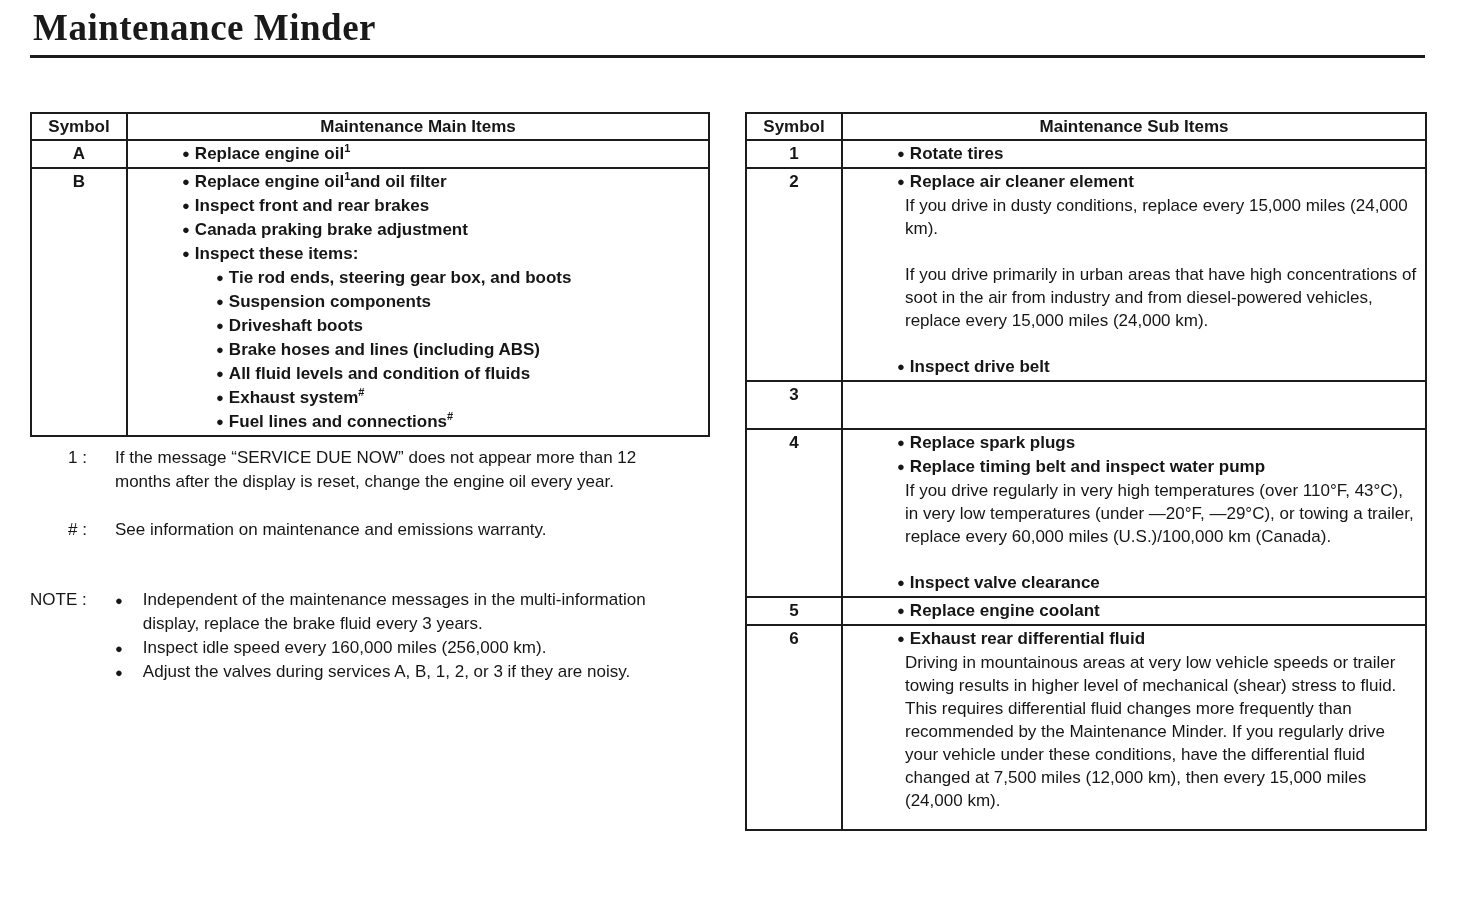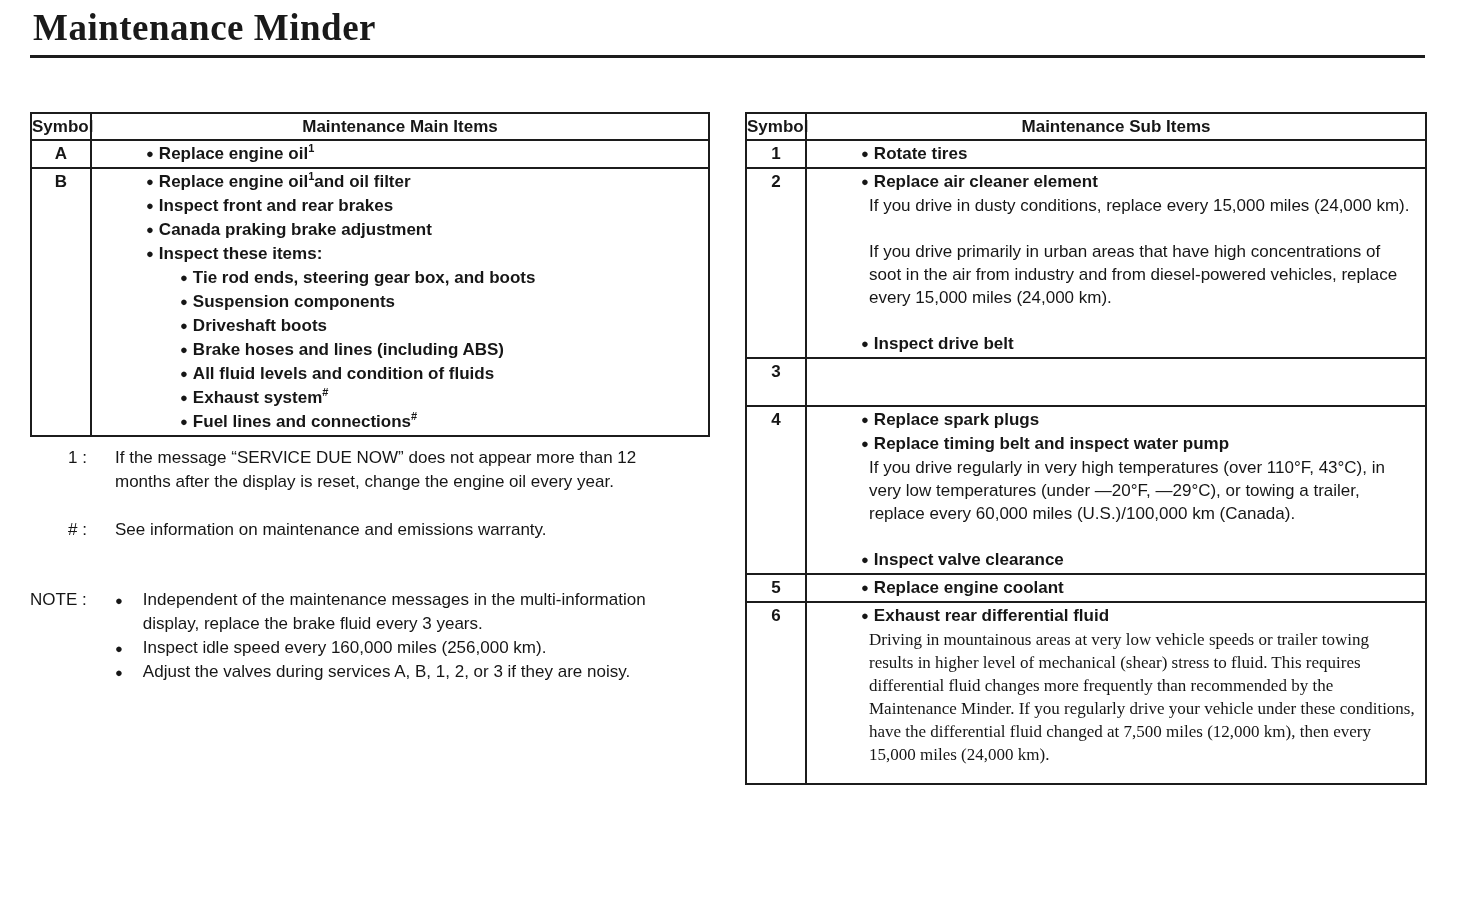--- a/index.html
+++ b/index.html
@@ -43,21 +43,21 @@
     font-size: 17px;
     line-height: 23px;
     background: #fff;
   }
   .tbl-main { left: 30px;  top: 112px; width: 680px; }
   .tbl-sub  { left: 745px; top: 112px; width: 682px; }
   .trow { display: flex; border-top: 2px solid #1c1c1c; }
   .trow.first { border-top: none; }
   .cell { box-sizing: border-box; }
   .sym {
-    width: 60px;
+    width: 96px;
     flex: none;
     border-right: 2px solid #1c1c1c;
     text-align: center;
     font-weight: bold;
     padding: 1px 0;
   }
   .content {
     flex: 1;
     padding: 1px 8px 1px 26px;
   }
@@ -78,21 +78,21 @@
   sup {
     font-size: 11px;
     line-height: 0;
     vertical-align: super;
   }
   .detail {
     font-weight: normal;
     padding-left: 36px;
     margin-bottom: 23px;
   }
-  .group:last-child .detail { margin-bottom: 16px; font-family: Liberation Serif, serif; }
+  .group:last-child .detail { margin-bottom: 16px; }
   
   .fnote {
     position: absolute;
     display: flex;
     font-size: 17px;
     line-height: 24px;
   }
   .fnote-1 { left: 68px; top: 446px; }
   .fnote-2 { left: 68px; top: 518px; }
   .fn-marker { width: 47px; flex: none; }

